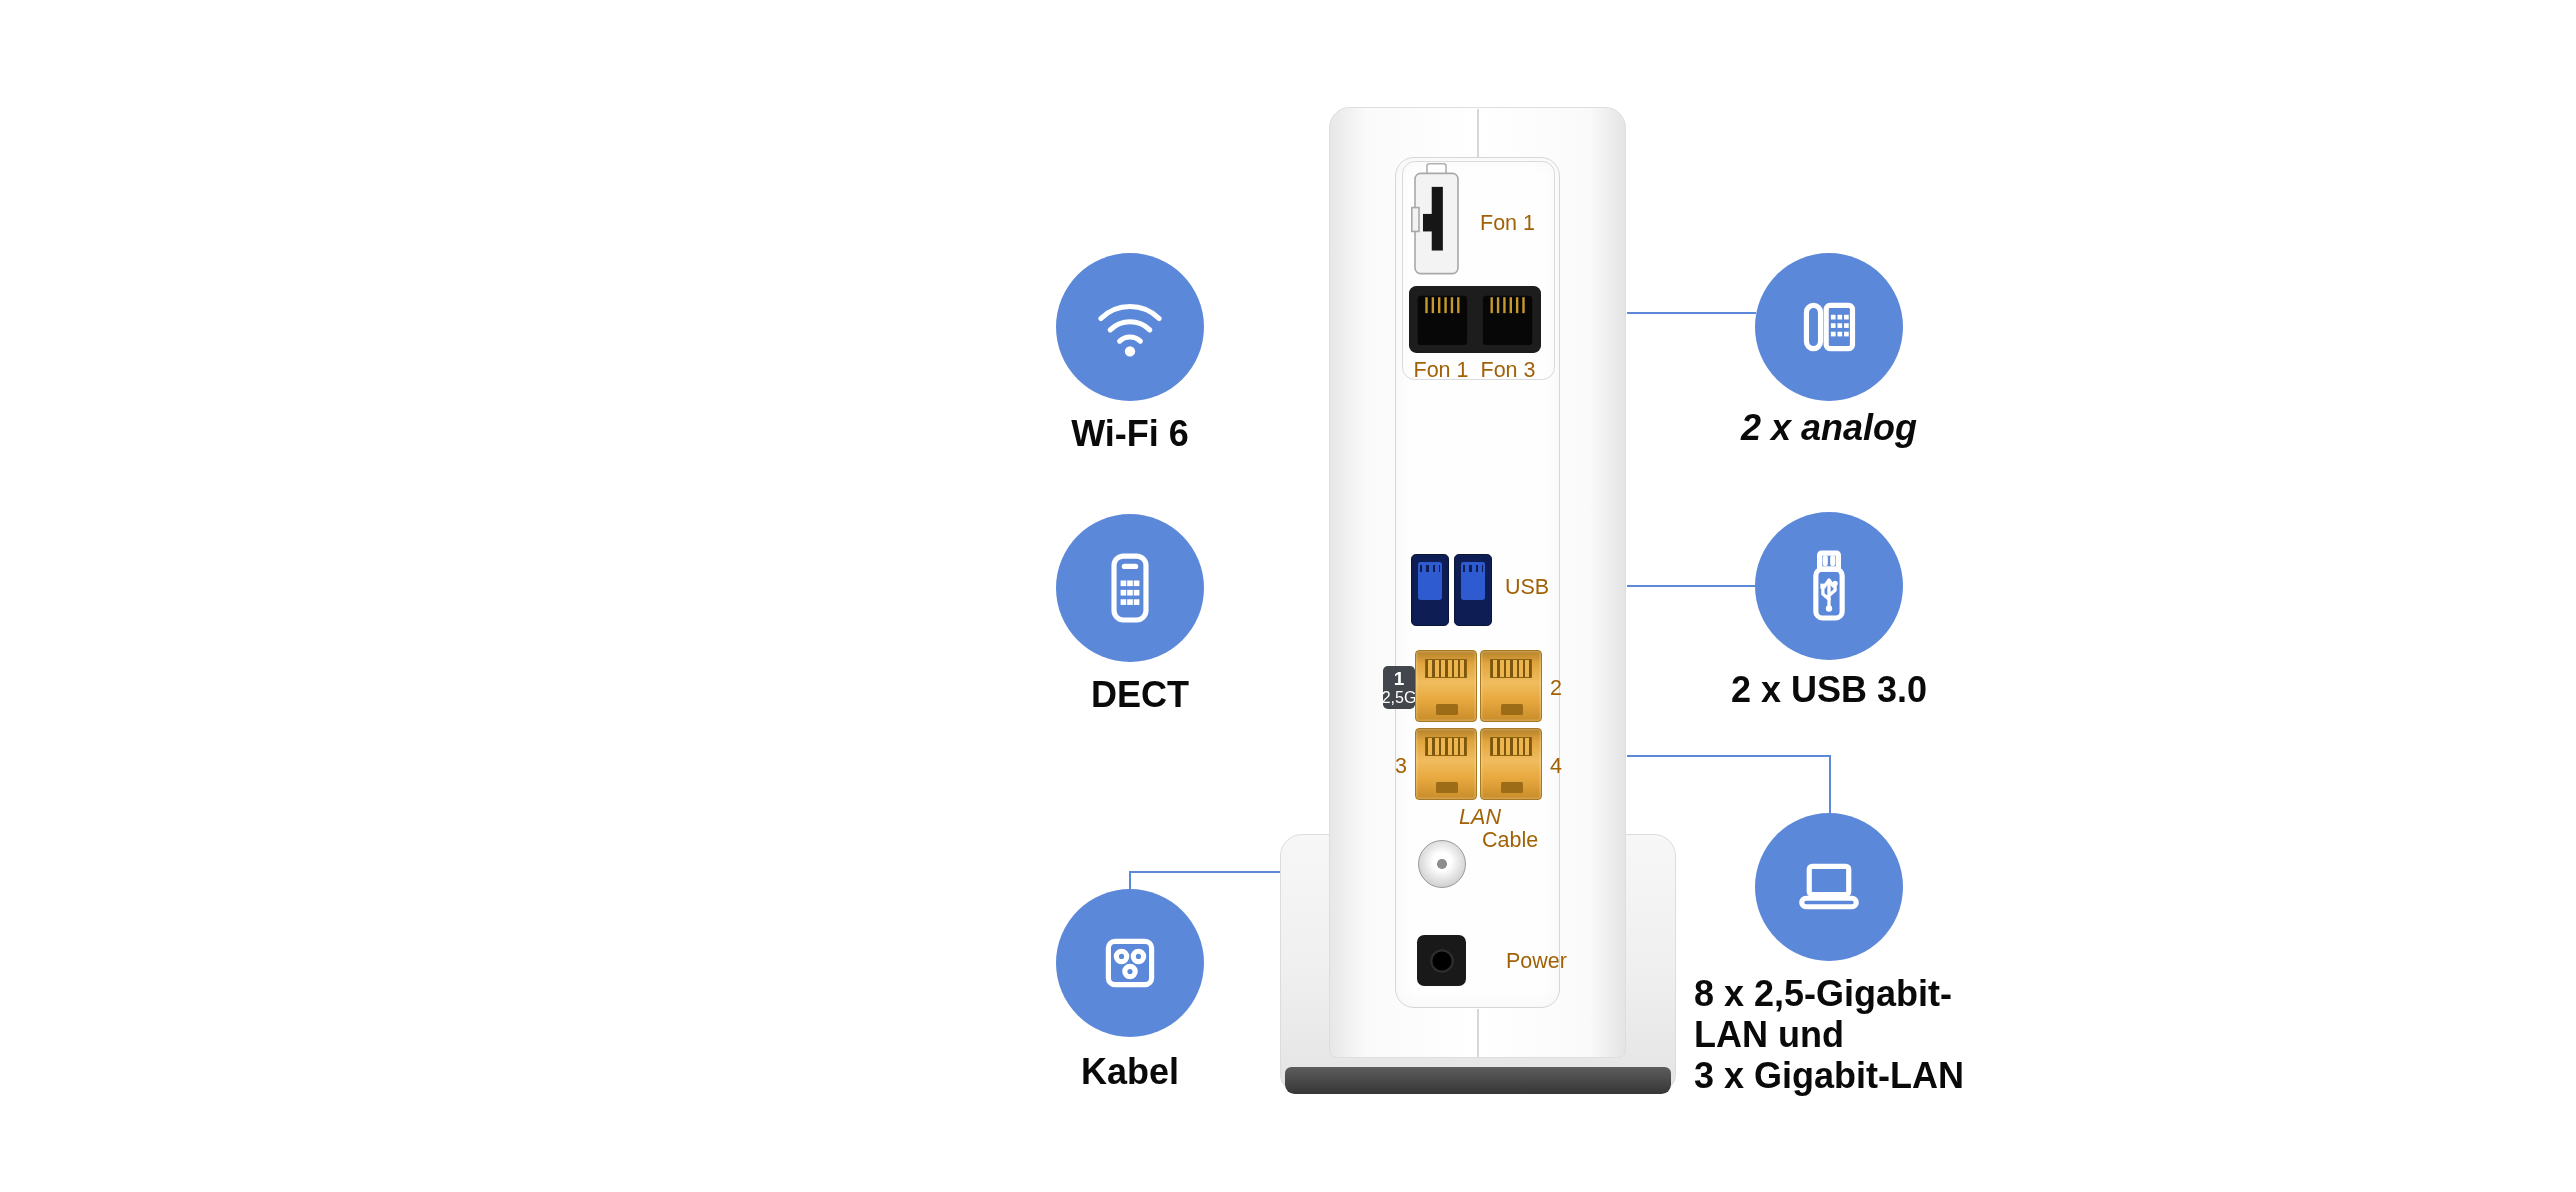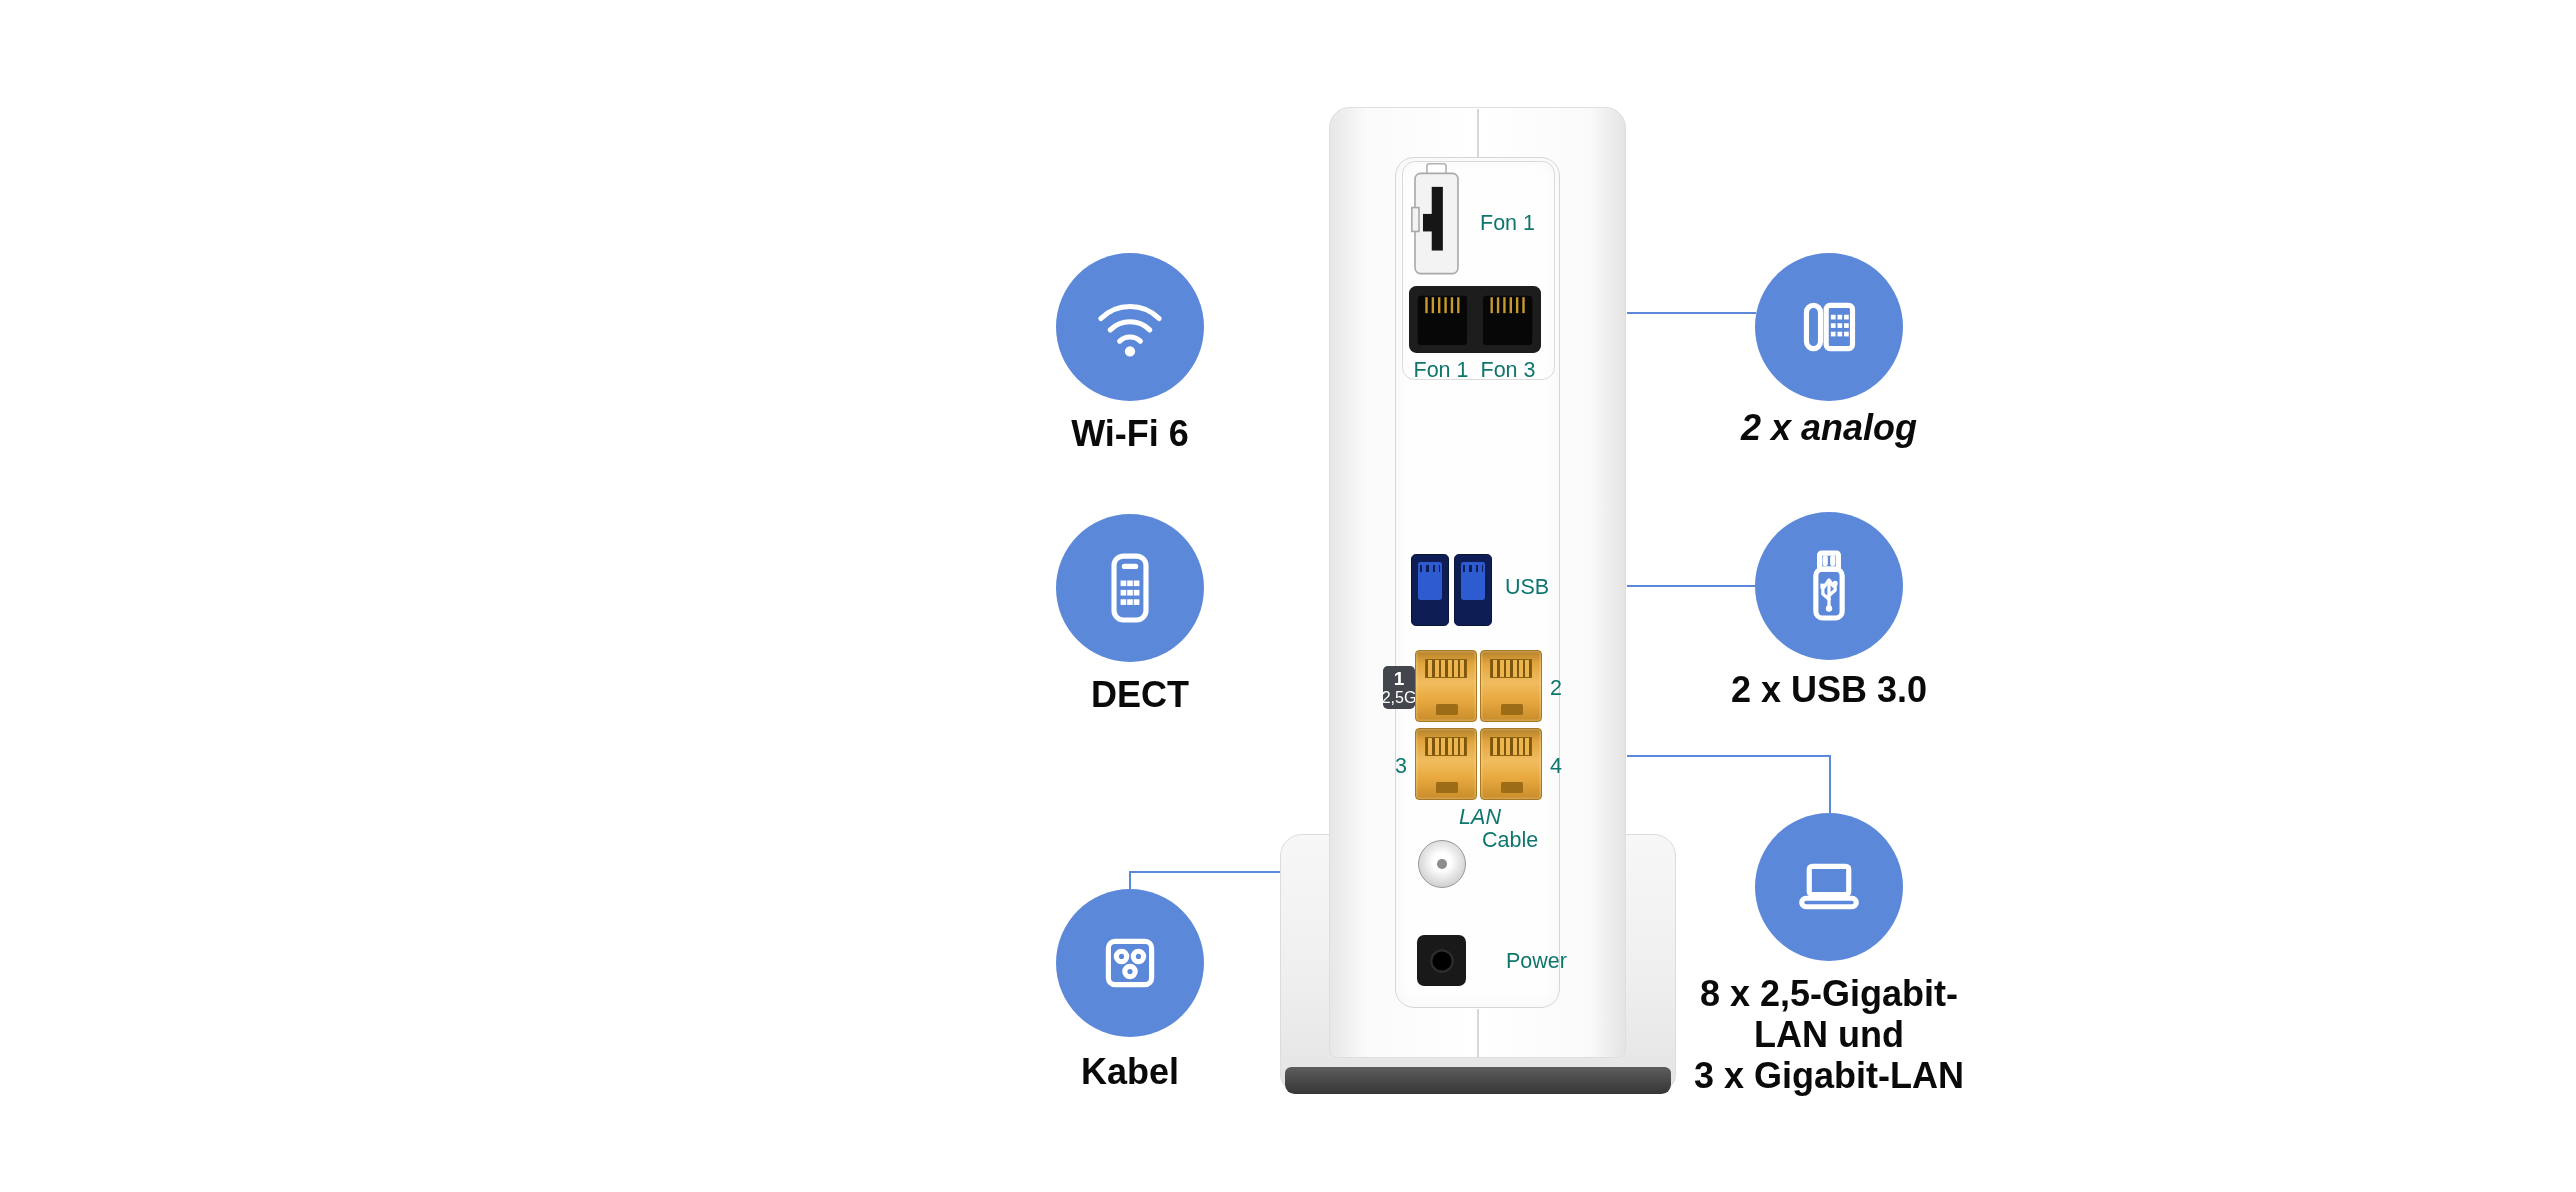--- a/index.html
+++ b/index.html
@@ -10,21 +10,21 @@
   .abs { position:absolute; }
 
   
   .circle { position:absolute; width:148px; height:148px; border-radius:50%;
             background:#5C88DA; display:flex; align-items:center; justify-content:center; }
   .circle svg { width:94px; height:94px; }
   .icon-stroke { stroke:#ffffff; fill:none; stroke-width:5.5; stroke-linecap:round; stroke-linejoin:round; }
   .icon-fill { fill:#ffffff; stroke:none; }
 
   .callout-label { position:absolute; transform:translateX(-50%); font-weight:bold;
-                   font-size:36px; color:#0a0a0a; text-align:center; white-space:nowrap; }
+                   font-size:36px; color:#0a0a0a; white-space:nowrap; }
   .lan-lines { line-height:41px; }
 
   
   .line { position:absolute; background:#5C88DA; }
 
   
   .router-base { position:absolute; left:1280px; top:834px; width:396px; height:256px;
                  background:linear-gradient(180deg,#f7f7f7 0%,#efefef 55%,#e4e4e4 100%);
                  border:0.8px solid #dcdcdc; border-radius:22px 22px 14.3px 14.3px; }
   .router-foot { position:absolute; left:1285px; top:1067px; width:386px; height:27px;
@@ -34,21 +34,21 @@
                  border:0.8px solid #dedede; border-radius:20.7px 20.7px 8px 8px; }
   .seam { position:absolute; width:1.6px; background:#d7d7d7; left:1477px; }
   .seam-top { top:109px; height:48px; }
   .seam-bottom { top:1009px; height:48px; }
   .back-panel { position:absolute; left:1395px; top:157px; width:165px; height:851px;
                 background:#fefefe; border:1.6px solid #d6d6d6; border-radius:19px;
                 box-shadow:inset 0 0 19px rgba(0,0,0,0.04); }
   .fon-section { position:absolute; left:1402px; top:161px; width:153px; height:219px;
                  border:1.6px solid #dadada; border-radius:12.7px; }
 
-  .port-label { position:absolute; font-size:21.5px; color:#0f766e; white-space:nowrap; }
+  .port-label { position:absolute; font-size:21.5px; color:#a16207; white-space:nowrap; }
   .center-x { transform:translateX(-50%); }
   .right-x { transform:translateX(-100%); }
 
   
   .usb-port { position:absolute; width:38px; height:72px; background:#0e1e55;
               border:1.6px solid #0a1538; border-radius:4.8px; }
   .usb-port .tongue { position:absolute; left:5.6px; right:5.6px; top:7.2px; height:38px;
                       background:#2f5bd1; border-radius:2.4px; }
   .usb-port .contacts { position:absolute; left:8px; right:8px; top:10.3px; height:7.2px;
                         background:repeating-linear-gradient(90deg,#0e1e55 0 2.4px,transparent 2.4px 6.4px); }

